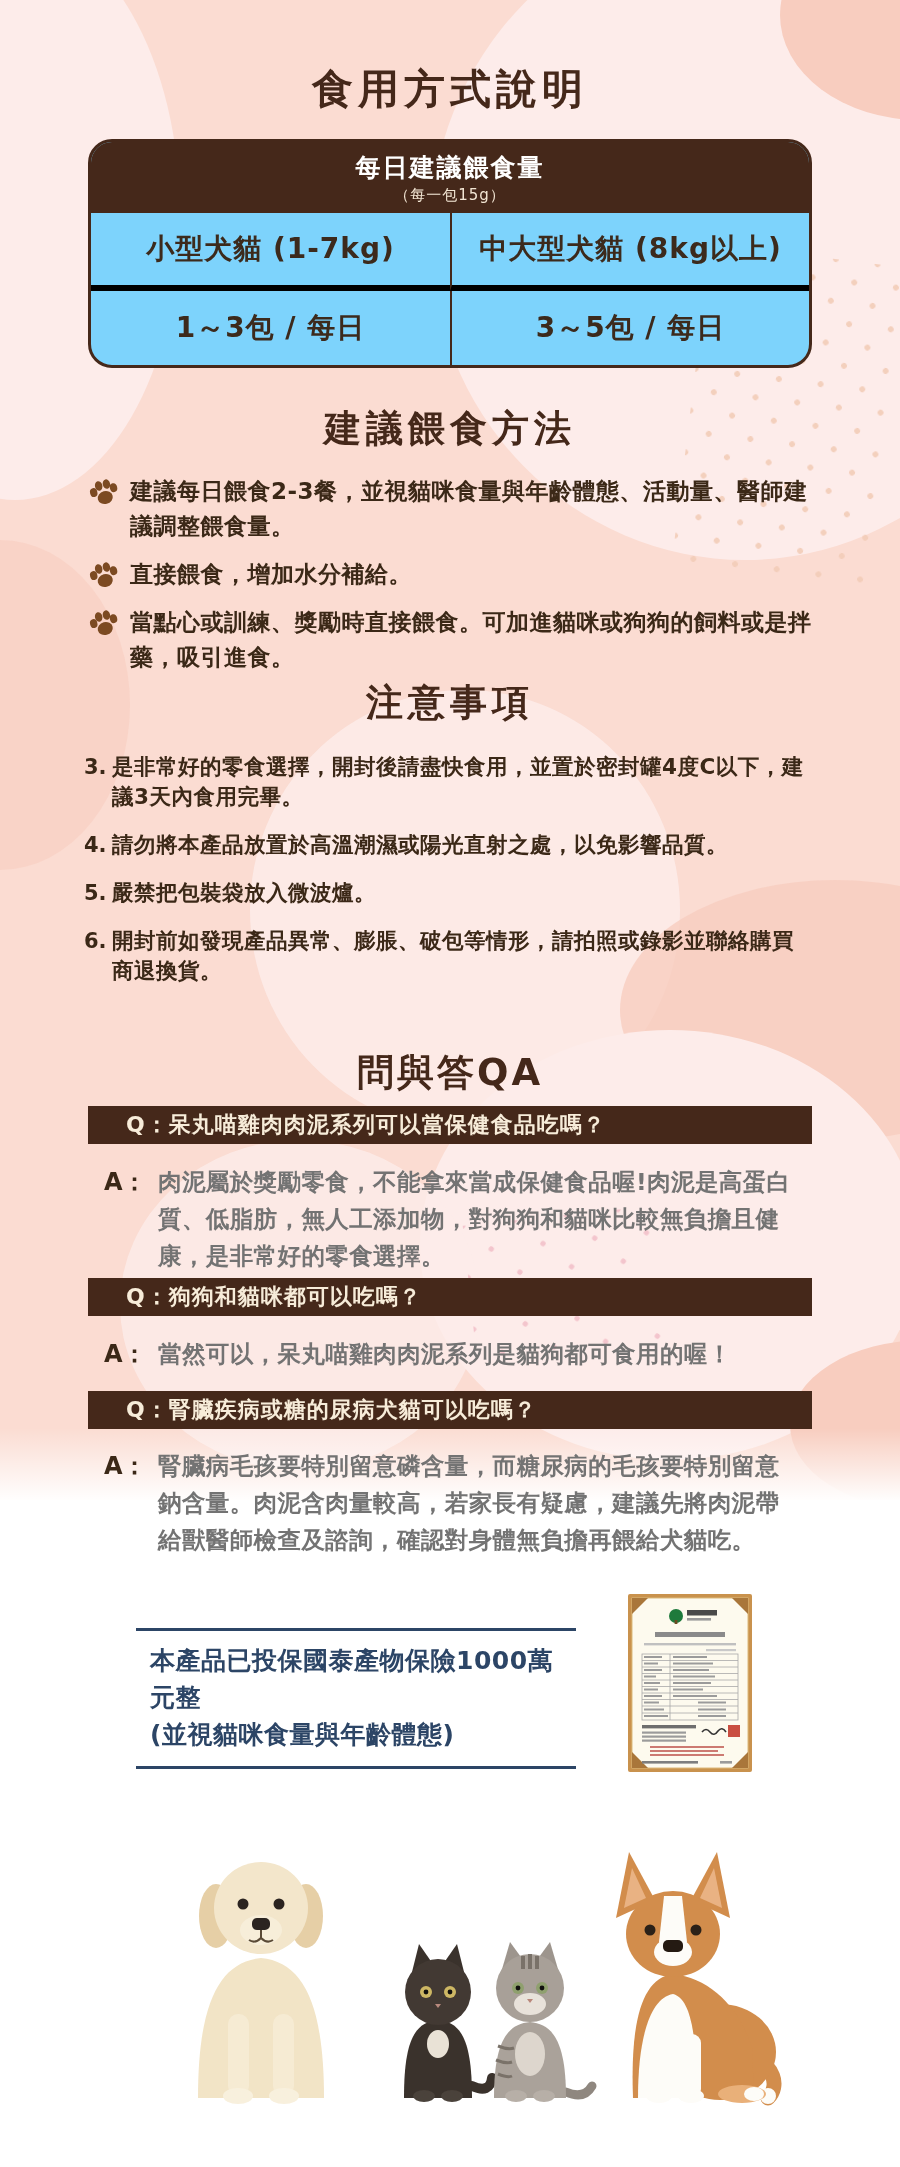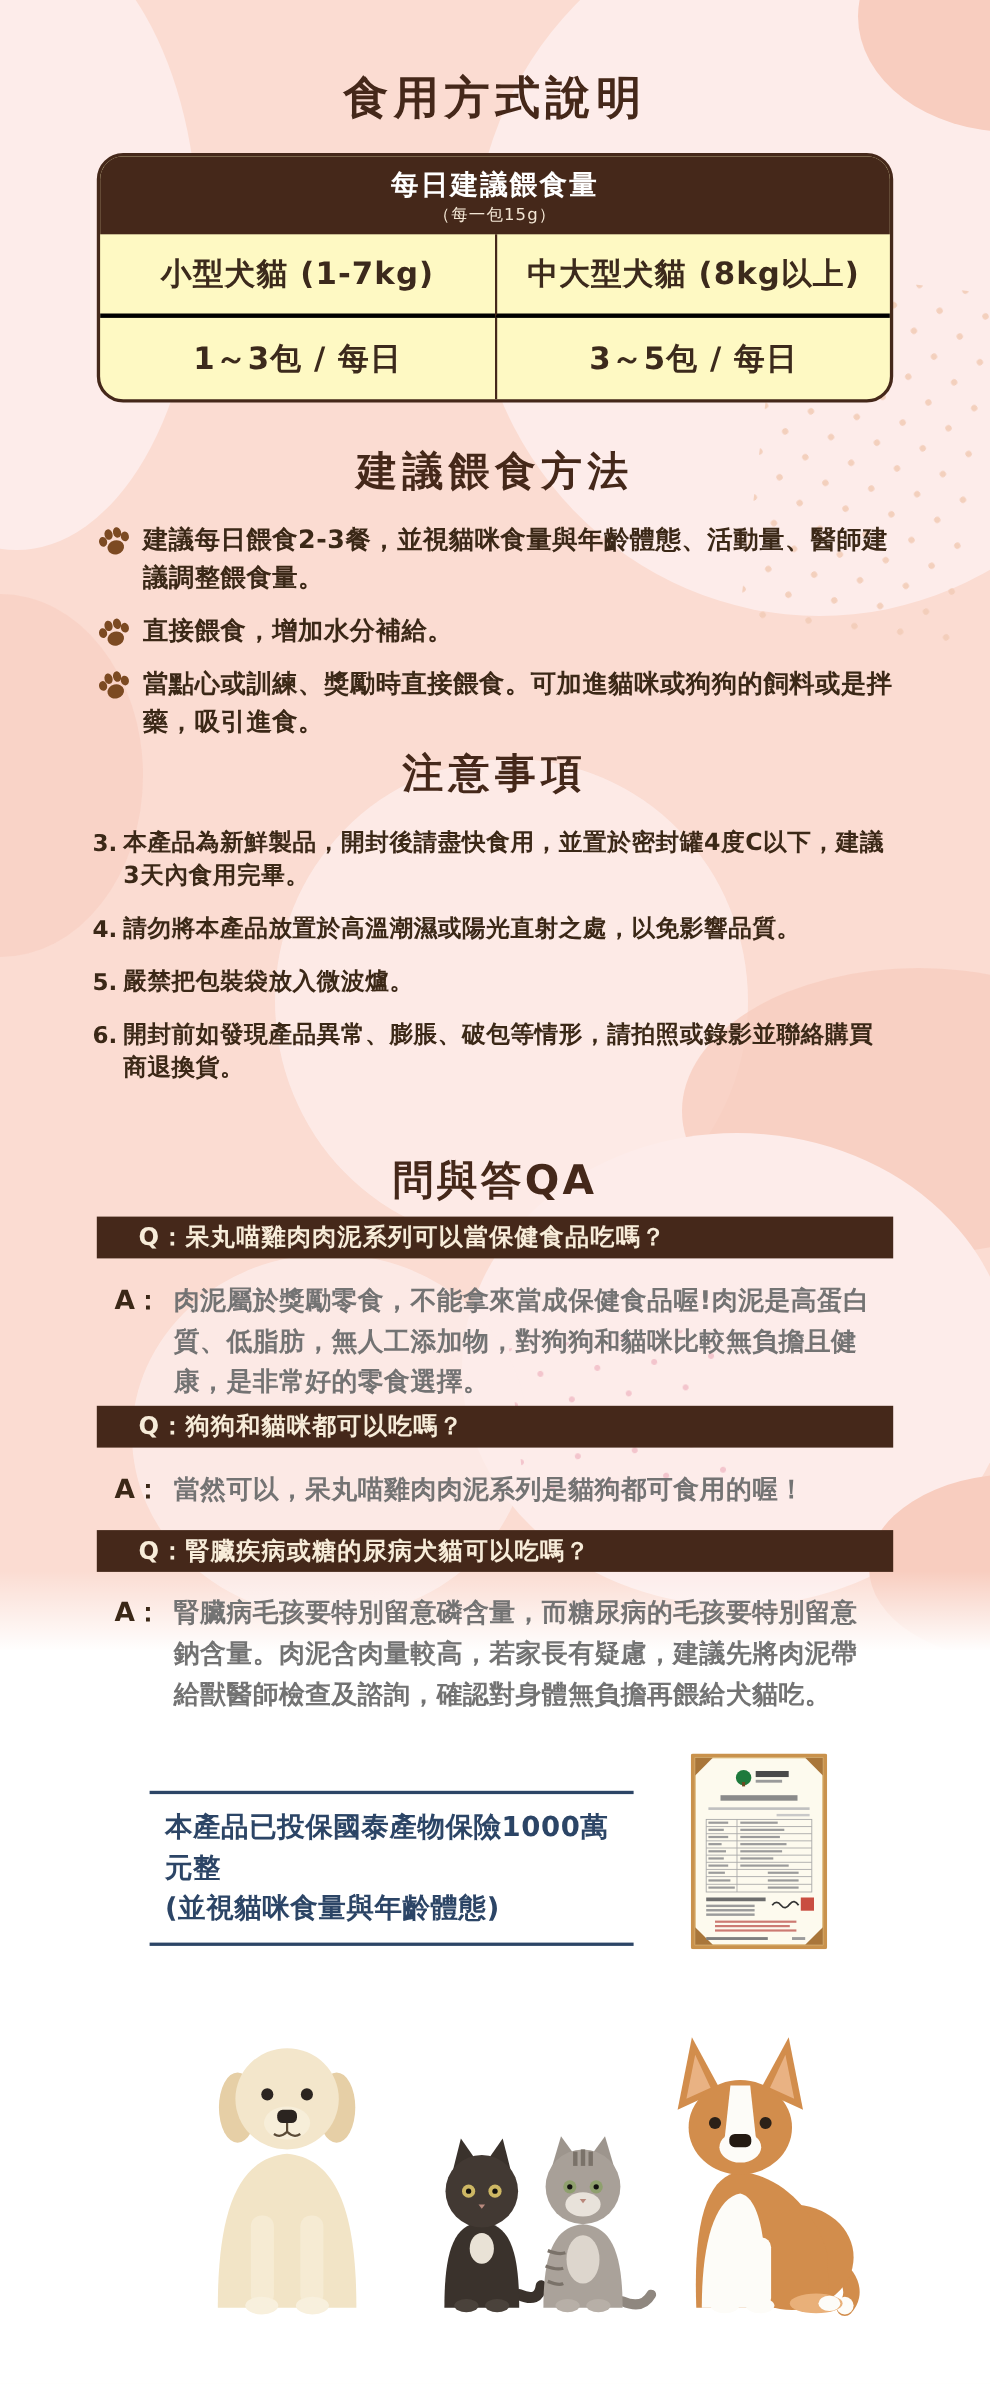--- a/index.html
+++ b/index.html
@@ -38,31 +38,31 @@
     font-weight:bold;color:#45281a;letter-spacing:5px;
   }
   .t-main{top:36px;font-size:41px;margin-top:26px;}
   .t-method{top:404px;font-size:37px;}
   .t-notice{top:678px;font-size:37px;}
   .t-qa{top:1048px;font-size:37px;letter-spacing:3px;}
   
   .feed-table{
     position:absolute;left:88px;top:139px;width:724px;
     border:3px solid #45281a;border-radius:24px;overflow:hidden;
-    background:#fef9c3;box-sizing:border-box;
+    background:#7dd3fc;box-sizing:border-box;
   }
   .ft-head{background:#45281a;text-align:center;padding:9px 0 8px;}
   .ft-title{font-size:25px;font-weight:bold;color:#ffffff;letter-spacing:2px;}
   .ft-sub{font-size:15px;color:#f3e6d4;margin-top:2px;letter-spacing:1px;}
   .ft-row{display:grid;grid-template-columns:1fr 1fr;}
   .ft-cell{
     height:72px;display:flex;align-items:center;justify-content:center;
     font-size:28px;font-weight:600;color:#3c2a1c;letter-spacing:1px;
   }
-  .ft-row.r1 .ft-cell{border-bottom:4px solid #000000;}
+  .ft-row.r1 .ft-cell{border-bottom:6px solid #000000;}
   .ft-cell.c2{border-left:2px solid #45281a;}
   .ft-row.r2 .ft-cell{height:74px;}
   
   .bullets{position:absolute;left:88px;top:474px;width:726px;}
   .bullet{display:flex;align-items:flex-start;margin-bottom:13px;}
   .paw{flex:none;width:32px;height:29px;margin:4px 10px 0 0;}
   .bullet-text{font-size:23px;line-height:35px;font-weight:700;color:#3b2817;letter-spacing:.5px;}
   
   .notices{position:absolute;left:84px;top:752px;width:730px;}
   .notice-item{display:flex;margin-bottom:18px;}
@@ -164,21 +164,21 @@
           </g>
         </svg>
       <div class="bullet-text">當點心或訓練、獎勵時直接餵食。可加進貓咪或狗狗的飼料或是拌藥，吸引進食。</div>
     </div>
   </div>
 
   <div class="sec-title t-notice">注意事項</div>
   <div class="notices">
     <div class="notice-item">
       <div class="notice-num">3.</div>
-      <div class="notice-text">本產品為新鮮製品，開封後請盡快食用，並置於密封罐4度C以下，建議3天內食用完畢。</div>
+      <div class="notice-text">是非常好的零食選擇，開封後請盡快食用，並置於密封罐4度C以下，建議3天內食用完畢。</div>
     </div>
     <div class="notice-item">
       <div class="notice-num">4.</div>
       <div class="notice-text">請勿將本產品放置於高溫潮濕或陽光直射之處，以免影響品質。</div>
     </div>
     <div class="notice-item">
       <div class="notice-num">5.</div>
       <div class="notice-text">嚴禁把包裝袋放入微波爐。</div>
     </div>
     <div class="notice-item">

